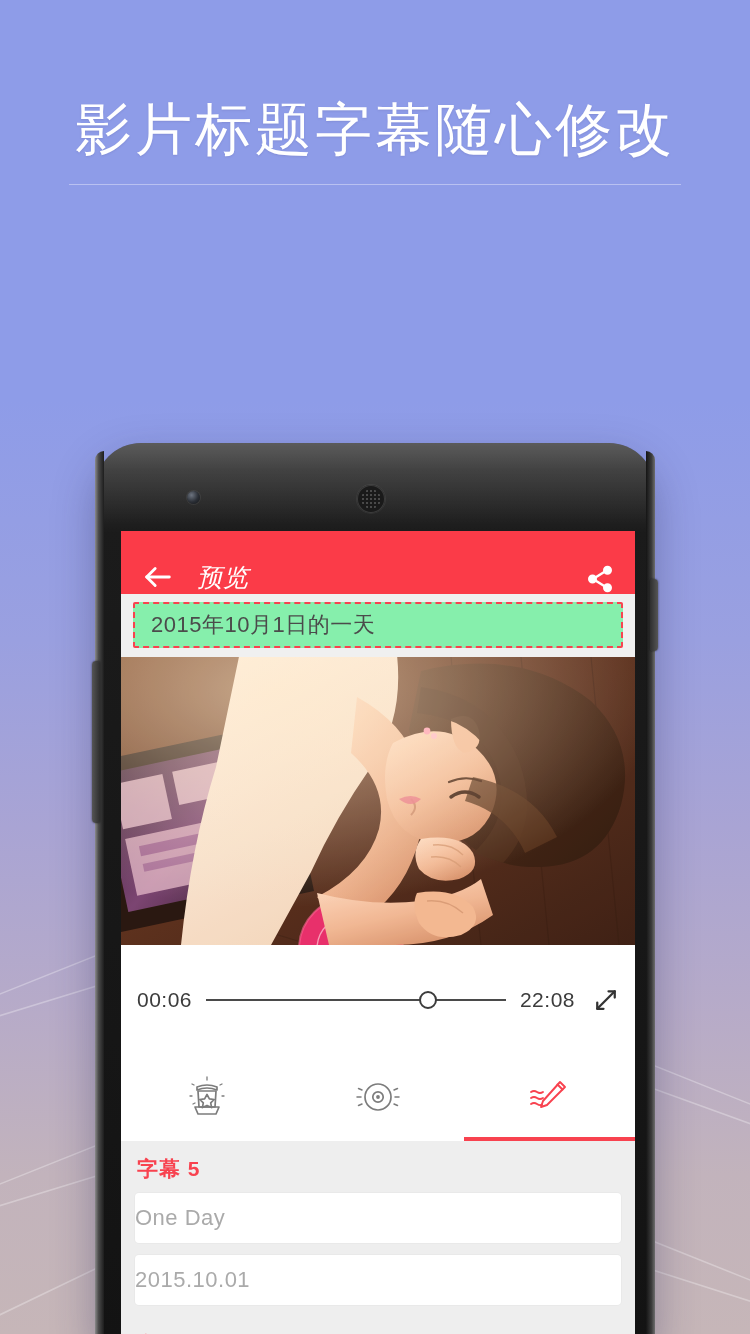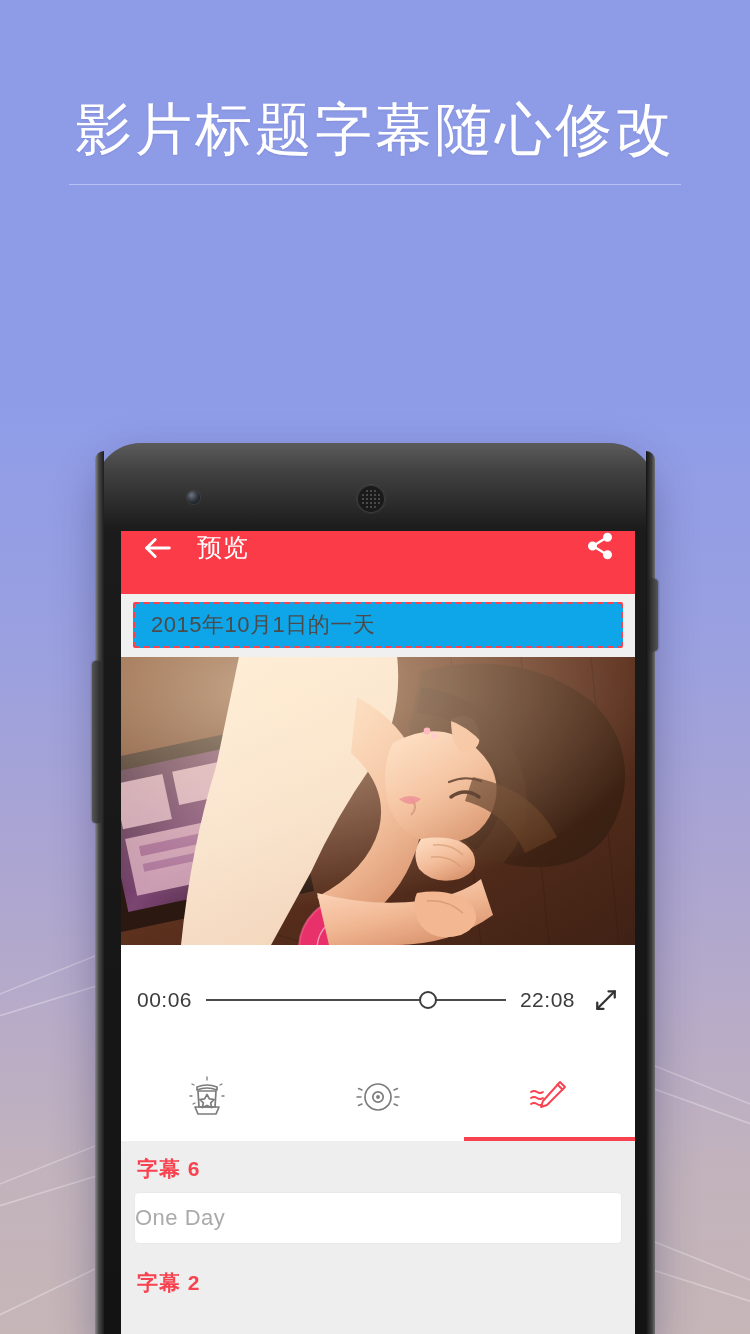--- a/index.html
+++ b/index.html
@@ -117,35 +117,36 @@
   #screen {
     position: absolute;
     left: 26px; top: 88px;
     width: 514px; height: 812px;
     background: #ffffff;
     overflow: hidden;
   }
 
   
   .appbar {
-    height: 63px; display: flex; align-items: flex-start;
+    height: 63px; display: flex; align-items: flex-end;
     padding: 0 20px;
     color: #fff;
+    font-style: italic;
   }
   .back-arrow { width: 34px; height: 34px; flex: 0 0 auto; }
   .appbar-title {
     font-size: 25px; margin-left: 22px; letter-spacing: 1px; font-weight: 400;
   }
   .appbar-spacer { flex: 1 1 auto; }
   .share-icon { width: 30px; height: 30px; }
 
   
   .title-band { background: #f0f0f0; padding: 8px 12px 9px 12px; }
   .title-input {
-    height: 46px; background: #0ea5e9;
+    height: 46px; background: #86efac;
     border: 2px dashed #f8424f;
     display: flex; align-items: center;
     padding-left: 16px;
     border-radius: 2px;
   }
   .title-input-text { font-size: 22px; color: #4b4b4b; letter-spacing: .5px; }
 
   
   .video { position: relative; width: 514px; height: 288px; overflow: hidden; background:#3a211a; }
   .video svg { display:block; }
@@ -395,22 +396,25 @@
             <path d="M37 11 L42 16 L24 34 L18 36 L20 30 Z"></path>
             <path d="M34.5 13.5 L39.5 18.5"></path>
             <path d="M8 21 Q11 19 14 21 Q17 23 20 21"></path>
             <path d="M8 27 Q11 25 14 27 Q17 29 20 27"></path>
             <path d="M8 33 Q11 31 14 33 Q17 35 19 33.5"></path>
           </svg>
         </div>
       </div>
 
       <div class="subs">
-        <div class="sub-label">字幕 6</div>
+        <div class="sub-label">字幕 5</div>
         <div class="sub-field">
           <span class="sub-field-text">One Day</span>
+        </div>
+        <div class="sub-field">
+          <span class="sub-field-text">2015.10.01</span>
         </div>
         <div class="sub-label">字幕 2</div>
       </div>
 
     </div>
   </div>
 </div>
 
 </body></html>

